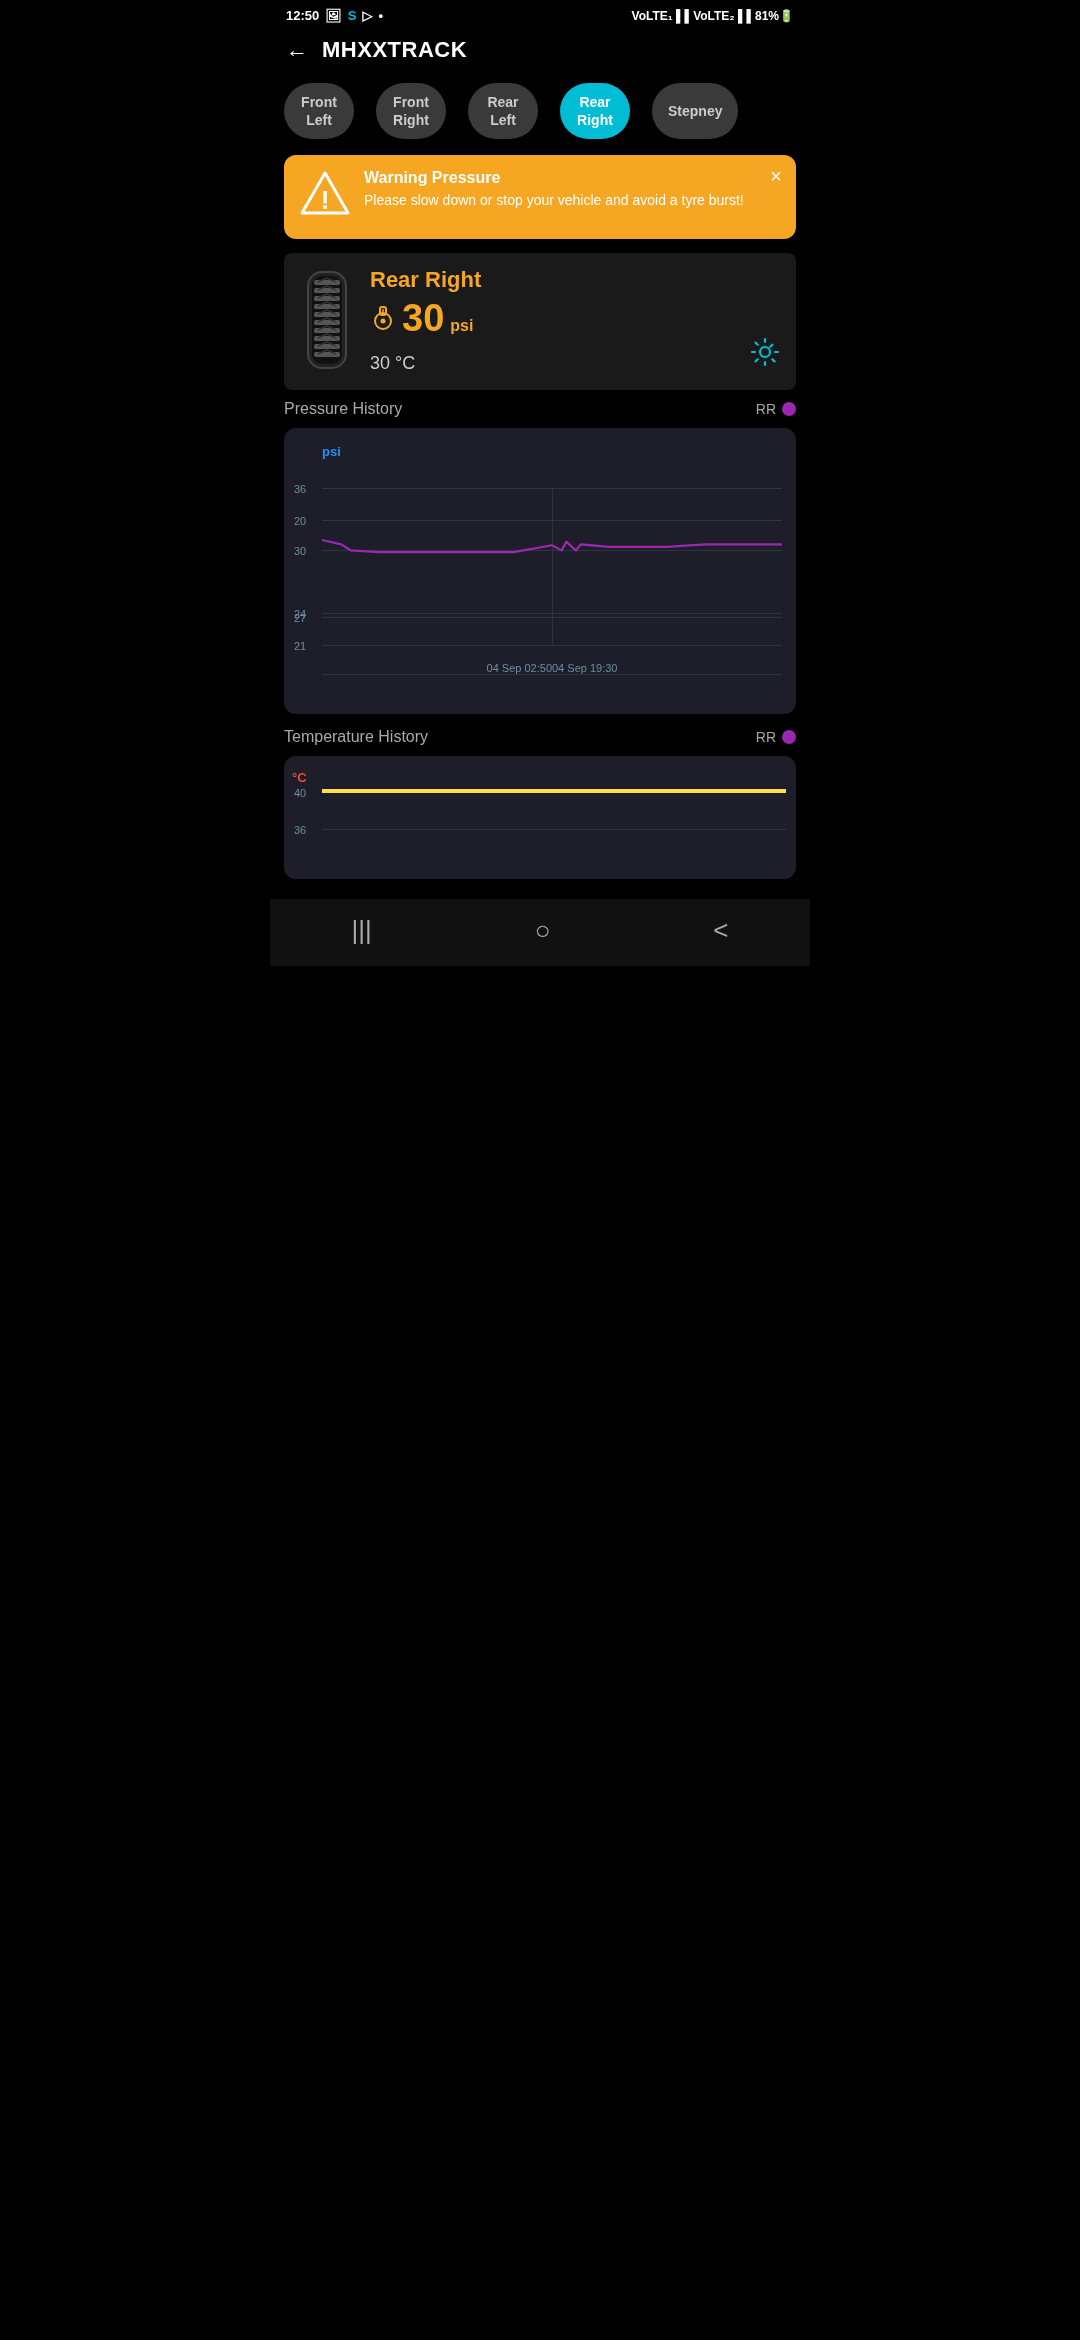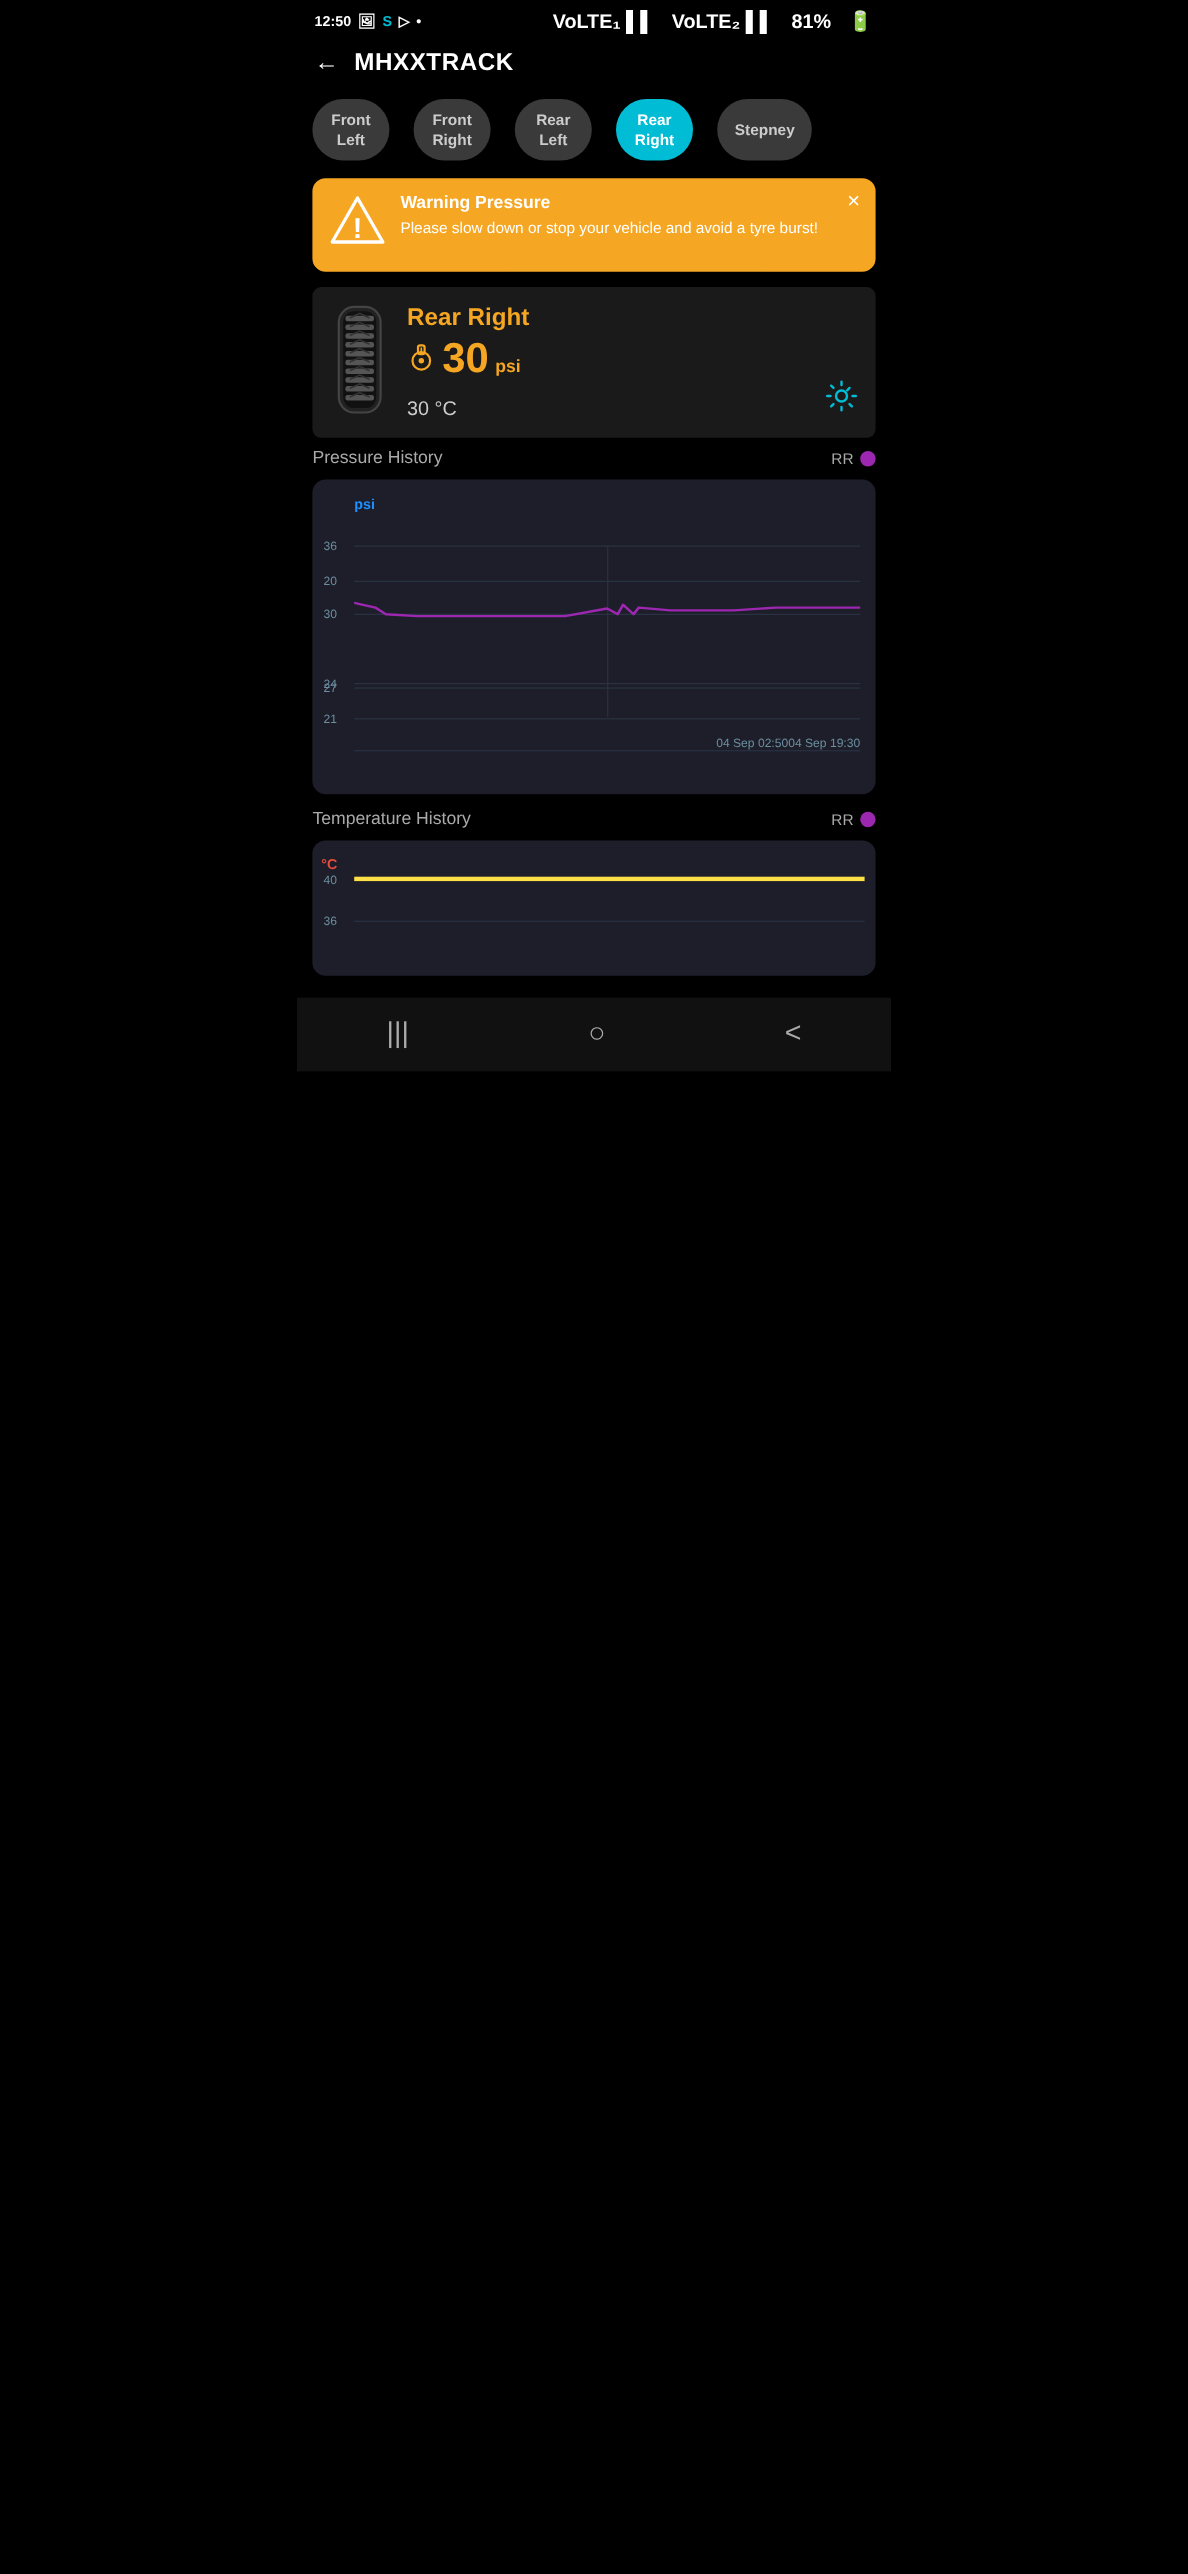--- a/index.html
+++ b/index.html
@@ -19,21 +19,21 @@
     .status-bar {
       display: flex;
       justify-content: space-between;
       align-items: center;
       padding: 8px 16px 4px;
       font-size: 13px;
       font-weight: 600;
       color: #fff;
     }
     .status-left { display: flex; align-items: center; gap: 6px; }
-    .status-right { display: flex; align-items: center; gap: 16px; font-size: 18px; }
+    .status-right { display: flex; align-items: center; gap: 0; font-size: 12px; }
 
     
     .header {
       display: flex;
       align-items: center;
       padding: 10px 16px 12px;
       gap: 14px;
     }
     .back-arrow {
       font-size: 22px;
@@ -230,21 +230,21 @@
       font-size: 11px;
       color: #6b8fa0;
       transform: translateY(-50%);
     }
     .x-labels {
       position: absolute;
       bottom: 0;
       left: 0;
       right: 0;
       display: flex;
-      justify-content: flex-end;
+      justify-content: center;
       font-size: 11px;
       color: #6b8fa0;
     }
 
     
     .temp-chart-section {
       margin: 4px 14px 0;
     }
     .temp-chart-box {
       background: #1e1e2a;

